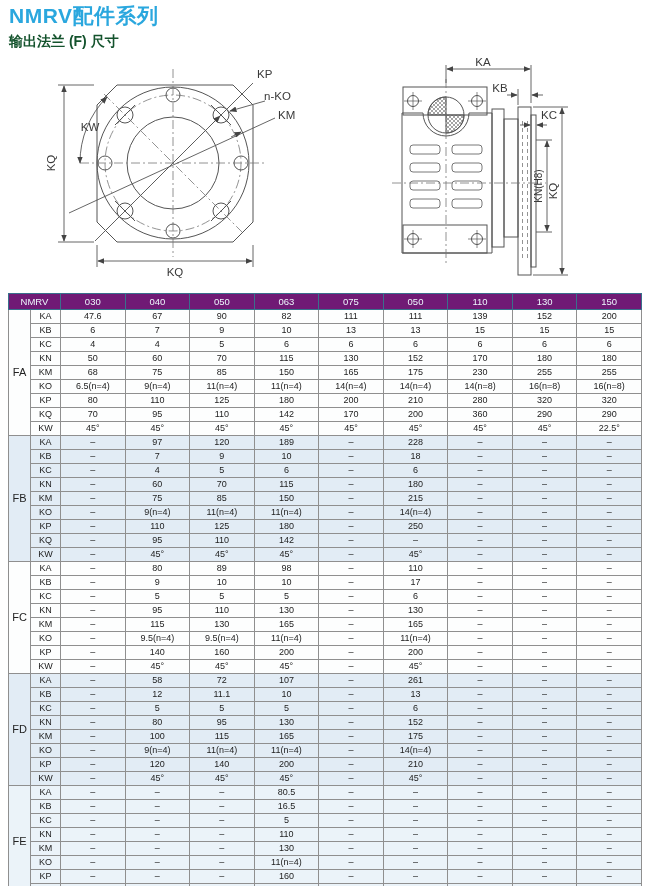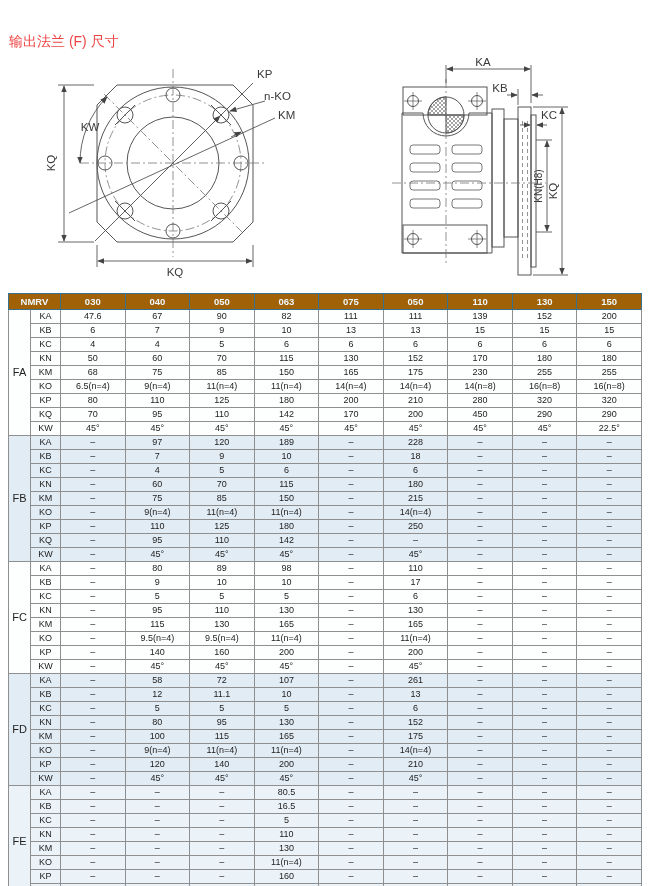--- a/index.html
+++ b/index.html
@@ -5,50 +5,51 @@
   html,body{margin:0;padding:0;background:#fff;}
   .page{
     width:650px;height:886px;background:#fff;position:relative;overflow:hidden;
     font-family:"Liberation Sans","DejaVu Sans",sans-serif;color:#222;
   }
   .doc-title{
     position:absolute;left:9px;top:2px;font-size:21px;font-weight:bold;
     color:#2aa7de;letter-spacing:0.5px;margin:0;
   }
   .doc-subtitle{
-    position:absolute;left:9px;top:33px;font-size:14px;font-weight:normal;color:#ef4444;margin:0;
+    position:absolute;left:9px;top:33px;font-size:14px;font-weight:bold;color:#14532d;margin:0;
   }
   .drawings{position:absolute;left:0;top:55px;width:650px;height:235px;}
   .svg-front{position:absolute;left:20px;top:0;}
   .svg-side{position:absolute;left:380px;top:0;}
   svg text{font-family:"Liberation Sans","DejaVu Sans",sans-serif;fill:#3a3a3a;}
   .dim-table{
     position:absolute;left:8px;top:293px;width:634px;
     border-collapse:collapse;table-layout:fixed;
     font-size:9px;line-height:1.05;
   }
   .dim-table th,.dim-table td{
     border:1px solid #8f8f8f;text-align:center;vertical-align:middle;
     padding:1px 0;overflow:hidden;white-space:nowrap;
   }
   .dim-table{border:1px solid #555;}
   .dim-table th{
-    background:#a16207;color:#eef8fd;font-weight:bold;
+    background:#701a75;color:#eef8fd;font-weight:normal;
     font-size:9.5px;height:13px;border-color:#39708c;
   }
   .dim-table td{height:11px;background:#fdfefe;color:#222;}
   .dim-table tr.tint td{background:#e2ecf5;}
   .dim-table tr.tint2 td{background:#ebf3f9;}
   .dim-table td.gcell{font-size:11px;}
 </style>
 </head>
 <body>
 
 <div class="page">
 
+  <h1 class="doc-title">NMRV配件系列</h1>
   <h2 class="doc-subtitle">输出法兰 (F) 尺寸</h2>
 
   <div class="drawings">
 
     <svg class="svg-front" width="330" height="235" viewBox="0 0 330 235">
       <defs>
         <marker id="ar1" viewBox="0 0 10 10" refX="9" refY="5" markerWidth="8" markerHeight="8" orient="auto-start-reverse">
           <path d="M0,1 L10,5 L0,9 Z" fill="#444"></path>
         </marker>
       </defs>
@@ -303,21 +304,21 @@
           <td>320</td>
         </tr>
         <tr>
           <td>KQ</td>
           <td>70</td>
           <td>95</td>
           <td>110</td>
           <td>142</td>
           <td>170</td>
           <td>200</td>
-          <td>450</td>
+          <td>360</td>
           <td>290</td>
           <td>290</td>
         </tr>
         <tr>
           <td>KW</td>
           <td>45°</td>
           <td>45°</td>
           <td>45°</td>
           <td>45°</td>
           <td>45°</td>

